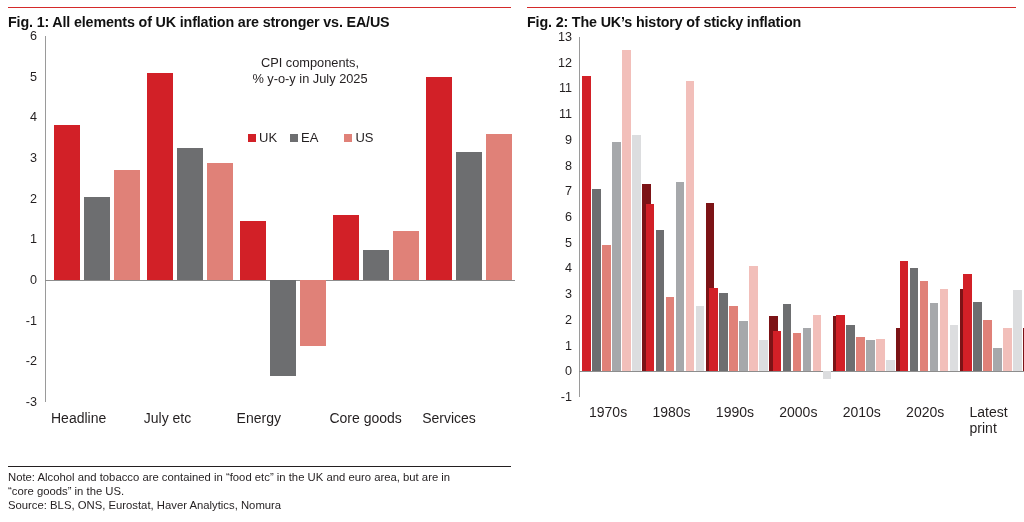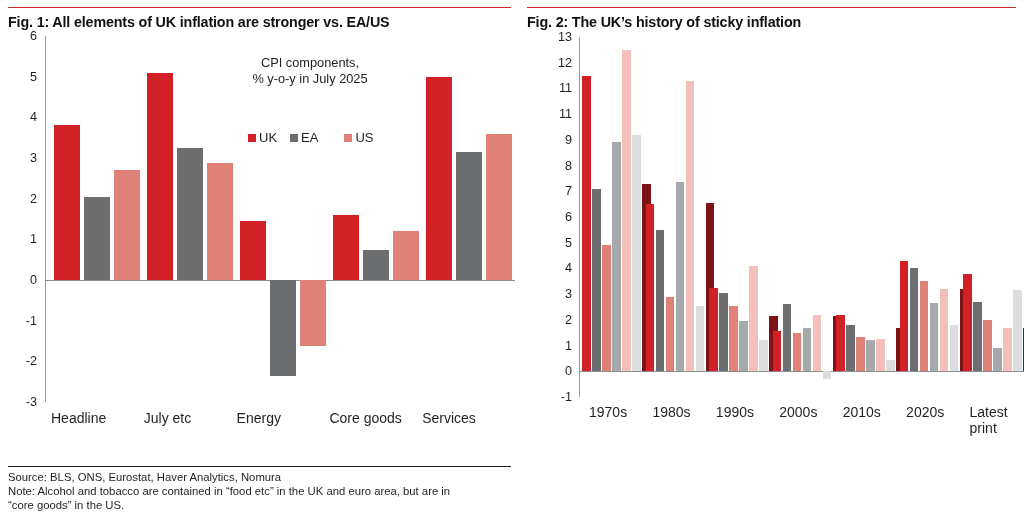--- a/index.html
+++ b/index.html
@@ -164,23 +164,23 @@
             <span>EA</span>
           </div>
           <div class="legend-item" style="margin-right: 13px;">
             <span class="swatch" style="background: rgb(224, 129, 120);"></span>
             <span>US</span>
           </div>
         </div>
       </div>
 
     <div class="foot" style="top:466px;">
-      <div>Source: BLS, ONS, Eurostat, Haver Analytics, Nomura</div>
       <div>Note: Alcohol and tobacco are contained in “food etc” in the UK and euro area, but are in
 “core goods” in the US.</div>
+      <div>Source: BLS, ONS, Eurostat, Haver Analytics, Nomura</div>
     </div>
   </div>
 
   <div class="panel panel-right">
     <div class="rule-top"></div>
     <div class="fig-title">Fig. 2: The UK’s history of sticky inflation</div>
 
     <div class="plot-wrap">
       <div class="plot-area" id="f2-area" style="height: 360px; position: relative; width: 450px; margin-left: 60px; margin-top: 7px;">
           <div class="yaxis-line" style="left: 0px;"></div>

